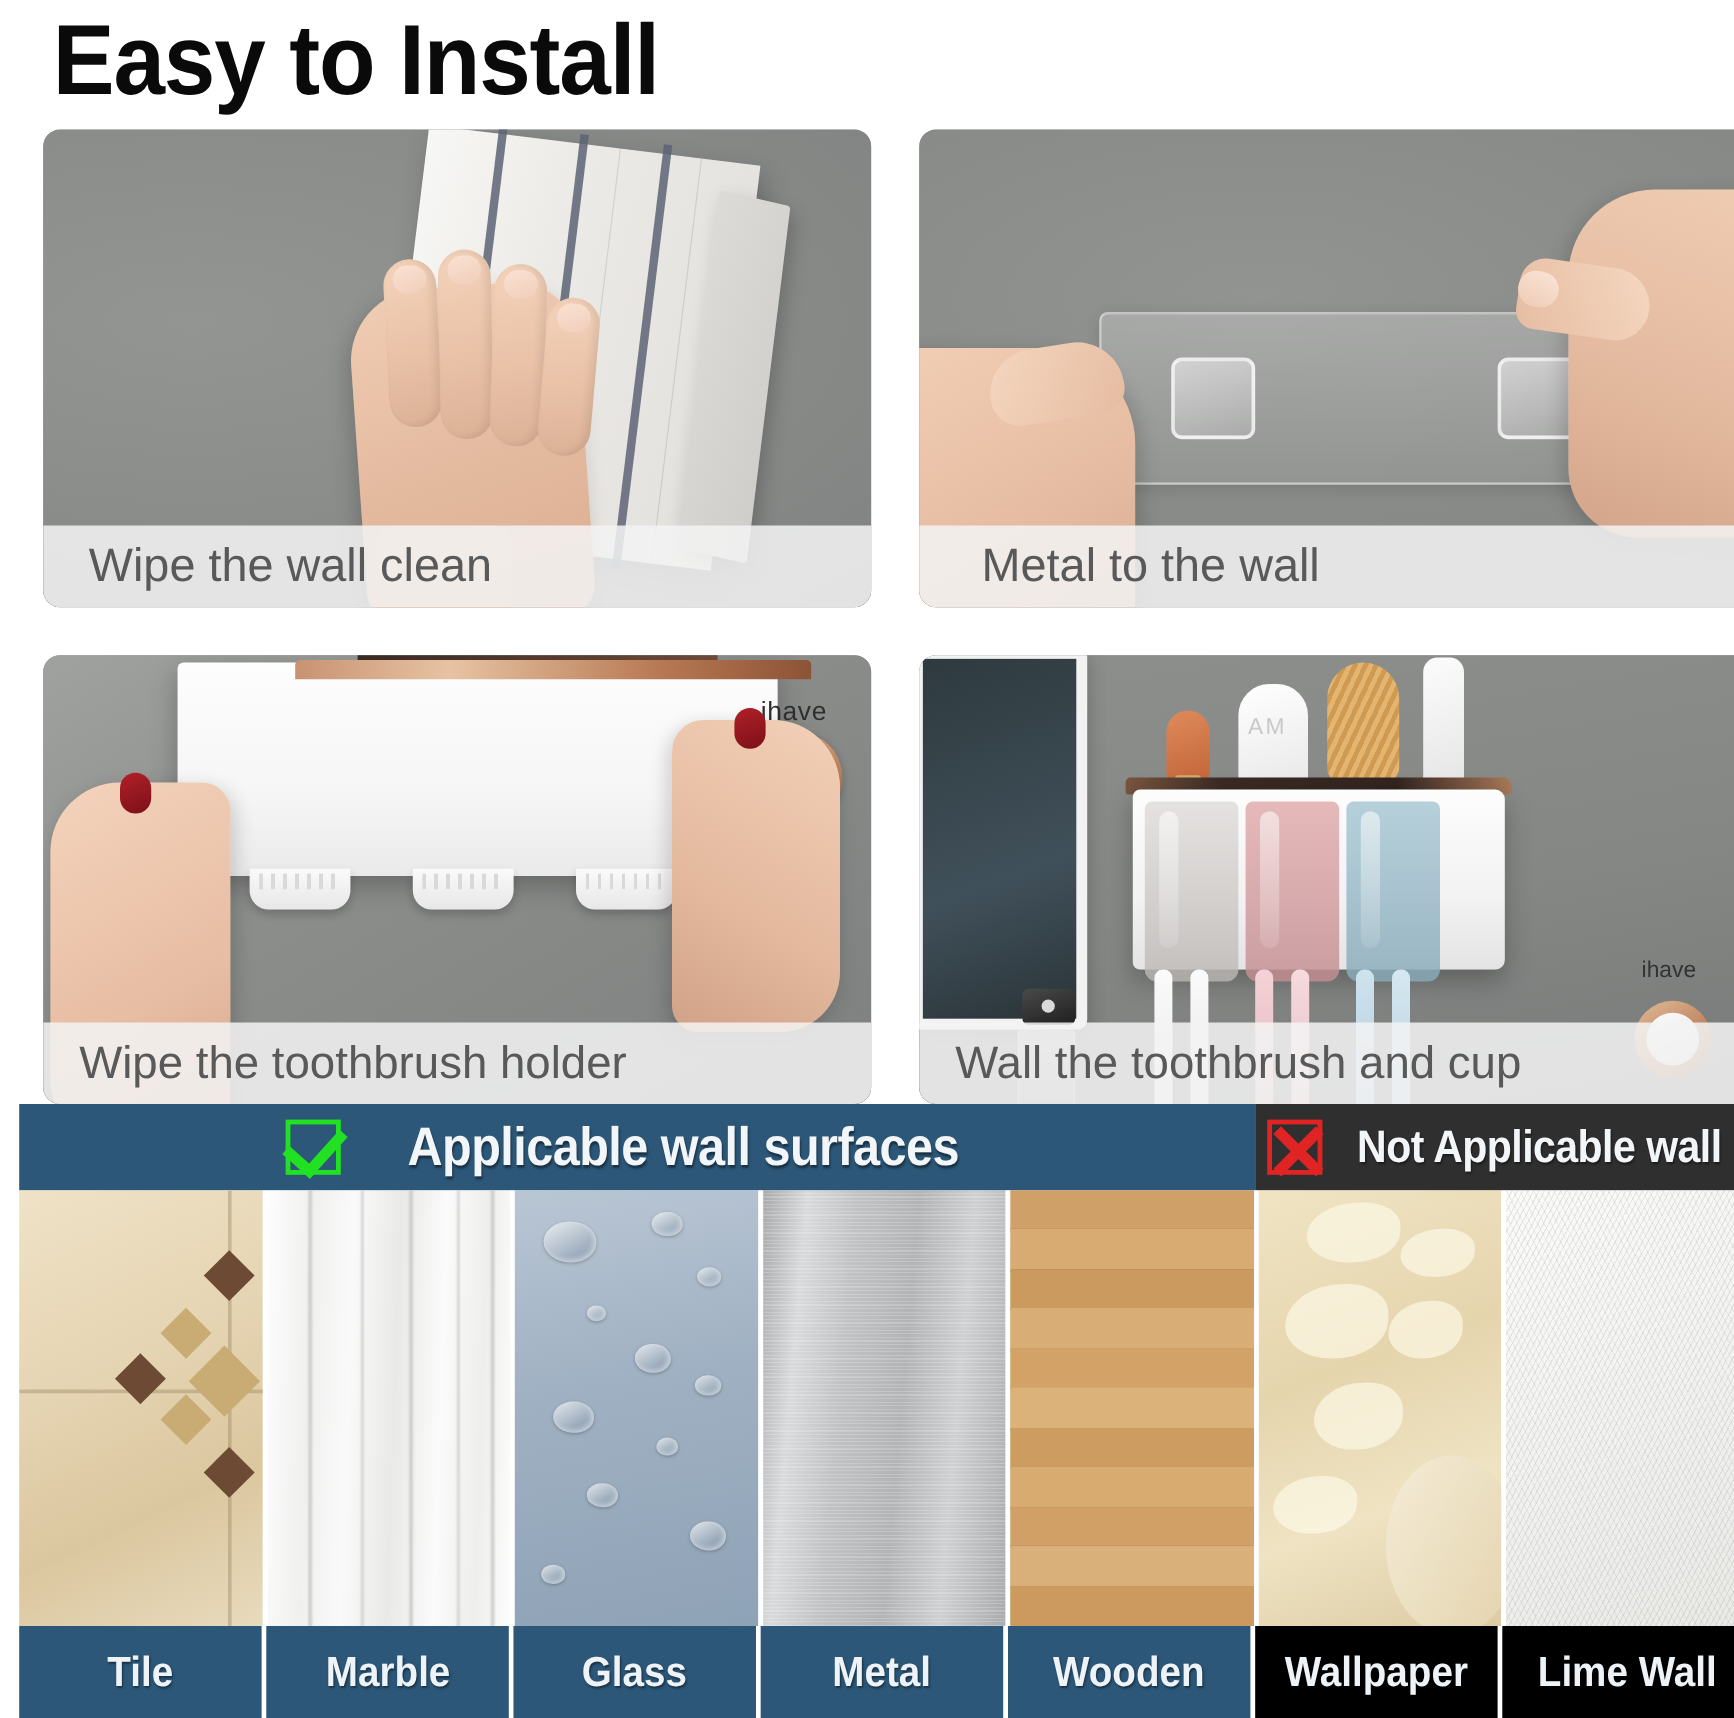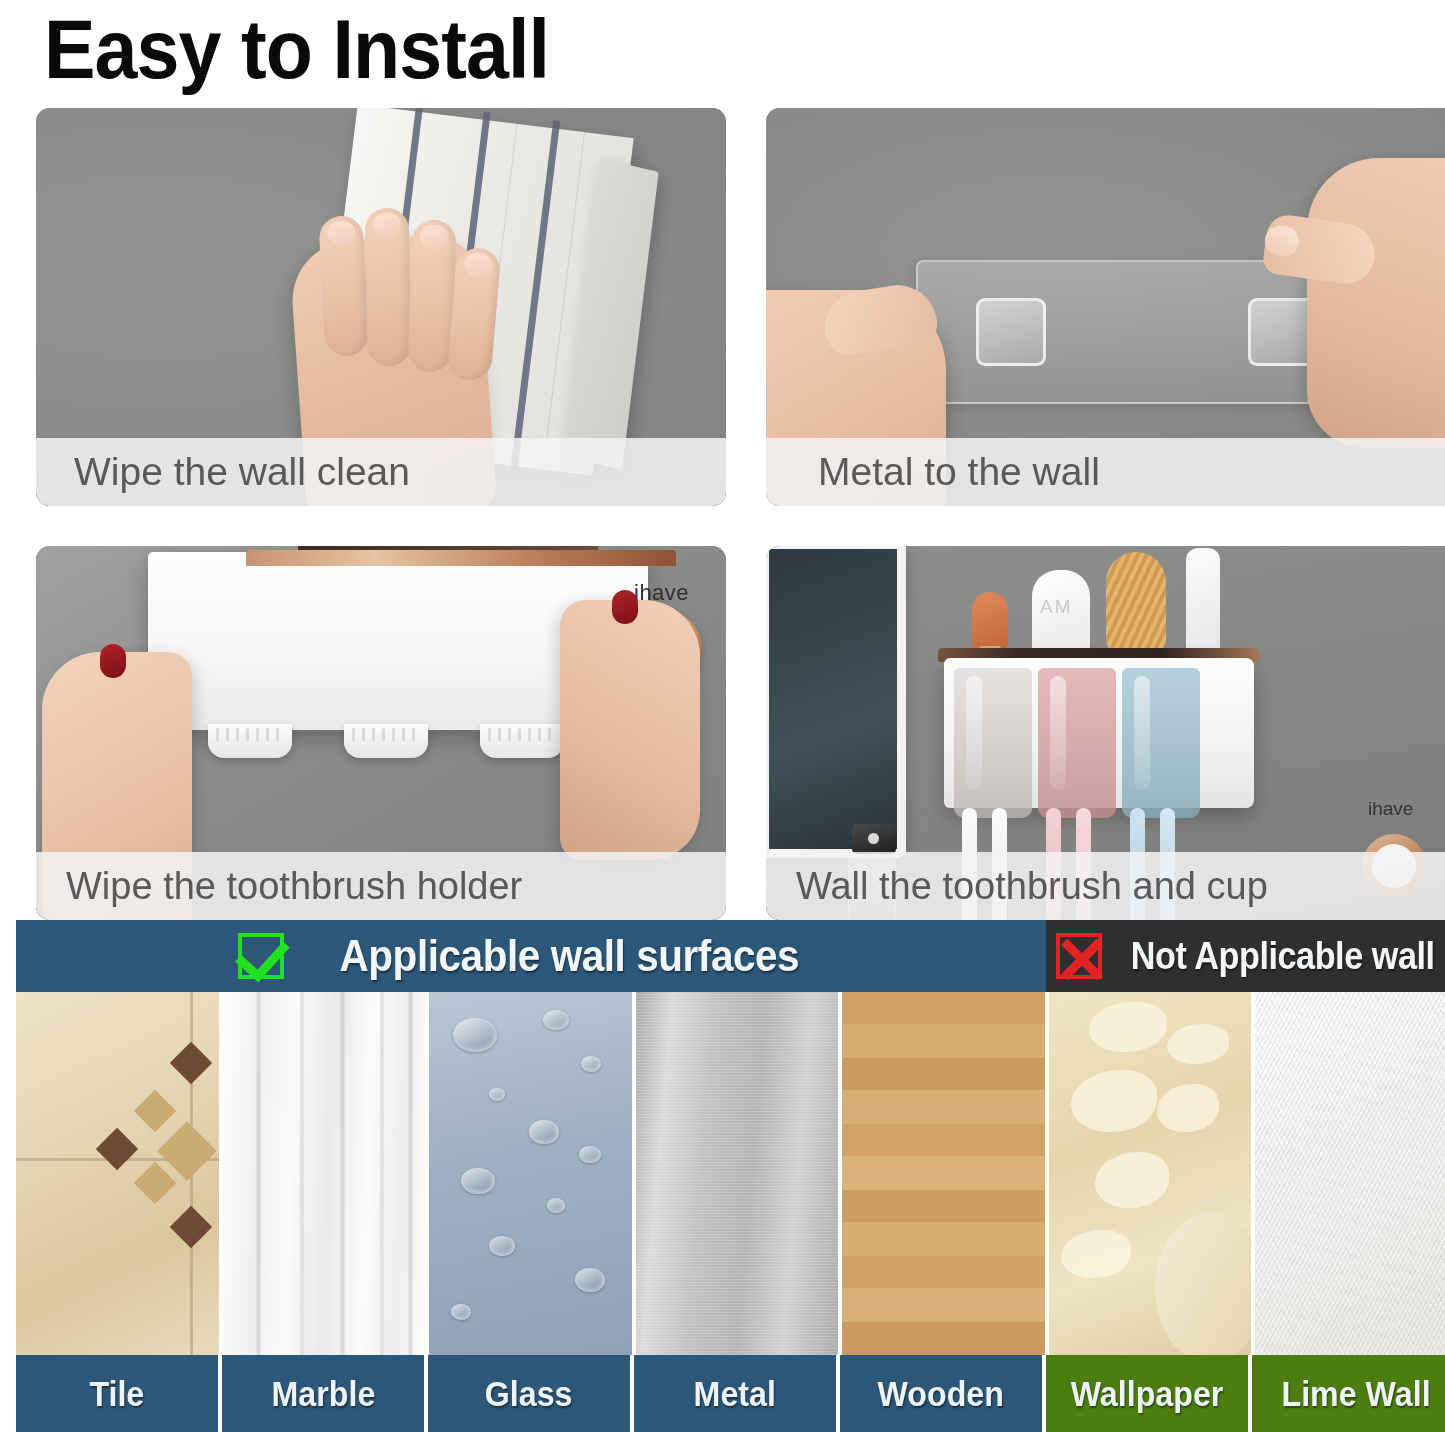--- a/index.html
+++ b/index.html
@@ -319,21 +319,21 @@
   .labels{position:absolute;left:0;top:1355px;width:1445px;height:77px;display:flex;}
   .lab{
     display:flex;align-items:center;justify-content:center;
     color:#eef3f7;font-weight:bold;font-size:35px;
     border-right:4px solid #ffffff;box-sizing:border-box;
     text-shadow:1px 2px 2px rgba(0,0,0,.45);
     transform:none;
   }
   .lab span{transform:scaleX(0.92);display:inline-block;white-space:nowrap;}
   .lab.ok{background:#2c5778;}
-  .lab.no{background:#4d7c0f;}
+  .lab.no{background:#000000;}
   .lab:last-child{border-right:none;}
 </style>
 </head>
 <body>
 
 <div class="page">
 
   <div class="title">Easy to Install</div>
 
   <div class="steps">

